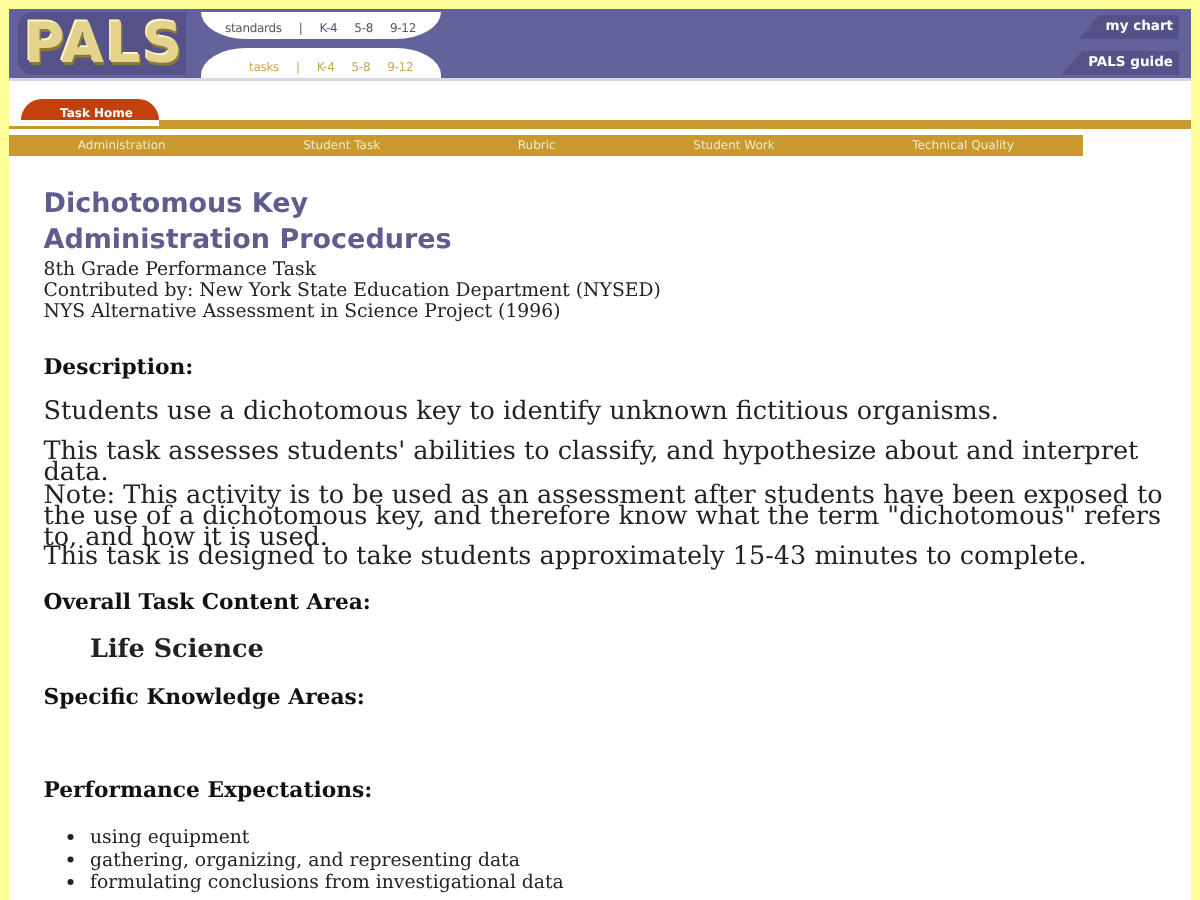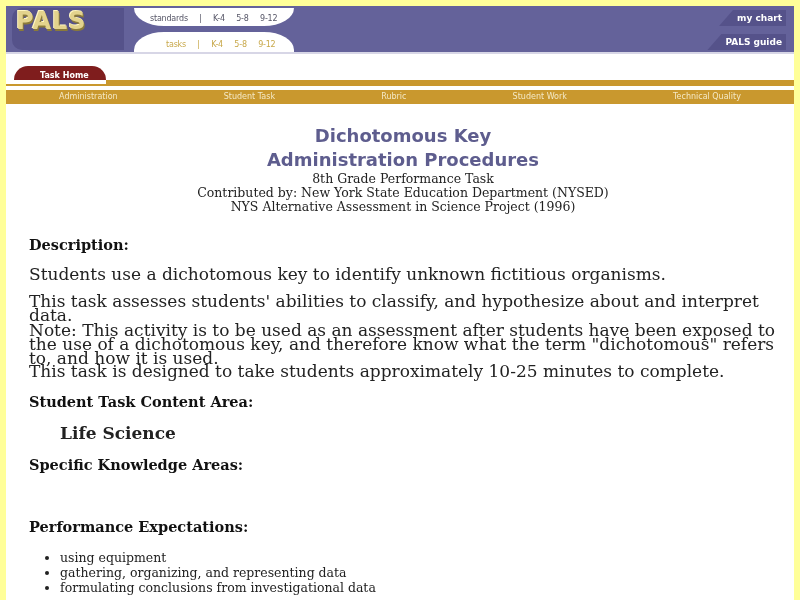--- a/index.html
+++ b/index.html
@@ -18,21 +18,21 @@
     position: absolute; left: 0; top: 0; width: 788px; height: 46px;
     background: #64629a;
   }
   .logo-plate {
     position: absolute; left: 6px; top: 2px; width: 112px; height: 42px;
     background: #55528a; border-radius: 10px 0 0 10px;
   }
   .logo {
     position: absolute; left: 10px; top: 1px;
     font-family: "DejaVu Sans", sans-serif; font-weight: bold;
-    font-size: 24px; letter-spacing: 1px; color: #e3d38d;
+    font-size: 37px; letter-spacing: 1px; color: #e3d38d;
     text-shadow: 1px 2px 0 #8a7a3a, -1px -1px 0 #fff6c0;
   }
   .white-tongue-top {
     position: absolute; left: 128px; top: 2px; width: 160px; height: 18px;
     background: #ffffff; border-radius: 0 0 30px 30px / 0 0 18px 18px;
   }
   .white-tongue-bottom {
     position: absolute; left: 128px; top: 26px; width: 160px; height: 20px;
     background: #ffffff; border-radius: 30px 30px 0 0 / 18px 18px 0 0;
   }
@@ -50,39 +50,39 @@
     clip-path: polygon(14px 0, 100% 0, 100% 100%, 0 100%);
   }
   .link-mychart { top: 4px; }
   .link-guide { top: 28px; }
   .under-header { position: absolute; left: 0; top: 46px; width: 788px; height: 2px; background: #d7d6e6; }
 
   
   .tab-area { position: absolute; left: 0; top: 58px; width: 788px; height: 24px; }
   .tab {
     position: absolute; left: 8px; top: 2px; width: 92px; height: 14px;
-    background: #7f1d1d; border-radius: 14px 14px 0 0;
+    background: #c2410c; border-radius: 14px 14px 0 0;
   }
   .tab-label {
     position: absolute; left: 26px; top: 5px; font-family: "DejaVu Sans", sans-serif;
     font-size: 8px; font-weight: bold; color: #ffffff;
   }
   .tab-rule { position: absolute; left: 100px; top: 16px; width: 688px; height: 6px; background: #c9982e; }
   .tab-rule-left { position: absolute; left: 0; top: 20px; width: 100px; height: 2px; background: #c9982e; }
 
   .subnav {
-    position: absolute; left: 0; top: 84px; width: 788px; height: 14px;
+    position: absolute; left: 0; top: 84px; width: 716px; height: 14px;
     background: #c9982e; display: flex; justify-content: space-around;
     font-family: "DejaVu Sans", sans-serif; font-size: 8px; color: #f4e9c6;
     line-height: 14px;
   }
 
   
   .content { position: absolute; left: 23px; top: 118px; width: 748px; color: #222; }
-  .titles { text-align: center; }
+  .titles { text-align: left; }
   .title {
     font-family: "DejaVu Sans", sans-serif; font-weight: bold;
     font-size: 18px; color: #5e5d8e; line-height: 24px;
   }
   .subtitle { font-size: 12.5px; line-height: 14px; color: #222; }
   h3 { font-size: 14.5px; margin: 0; font-weight: bold; color: #111; }
   p { font-size: 17px; margin: 0; line-height: 14px; }
   .sec-desc { position: absolute; top: 112px; left: 0; }
   .p1 { position: absolute; top: 143px; left: 0; width: 748px; }
   .p2 { position: absolute; top: 170px; left: 0; width: 748px; }
@@ -149,23 +149,23 @@
       <div class="title">Administration Procedures</div>
       <div class="subtitle">8th Grade Performance Task</div>
       <div class="subtitle">Contributed by: New York State Education Department (NYSED)</div>
       <div class="subtitle">NYS Alternative Assessment in Science Project (1996)</div>
     </div>
 
     <h3 class="sec-desc">Description:</h3>
     <p class="p1">Students use a dichotomous key to identify unknown fictitious organisms.</p>
     <p class="p2">This task assesses students' abilities to classify, and hypothesize about and interpret data.</p>
     <p class="p3">Note: This activity is to be used as an assessment after students have been exposed to the use of a dichotomous key, and therefore know what the term "dichotomous" refers to, and how it is used.</p>
-    <p class="p4">This task is designed to take students approximately 10-25 minutes to complete.</p>
+    <p class="p4">This task is designed to take students approximately 15-43 minutes to complete.</p>
 
-    <h3 class="sec-content">Student Task Content Area:</h3>
+    <h3 class="sec-content">Overall Task Content Area:</h3>
     <p class="content-val">Life Science</p>
 
     <h3 class="sec-knowledge">Specific Knowledge Areas:</h3>
 
     <h3 class="sec-perf">Performance Expectations:</h3>
     <ul class="perf">
       <li>using equipment</li>
       <li>gathering, organizing, and representing data</li>
       <li>formulating conclusions from investigational data</li>
     </ul>

